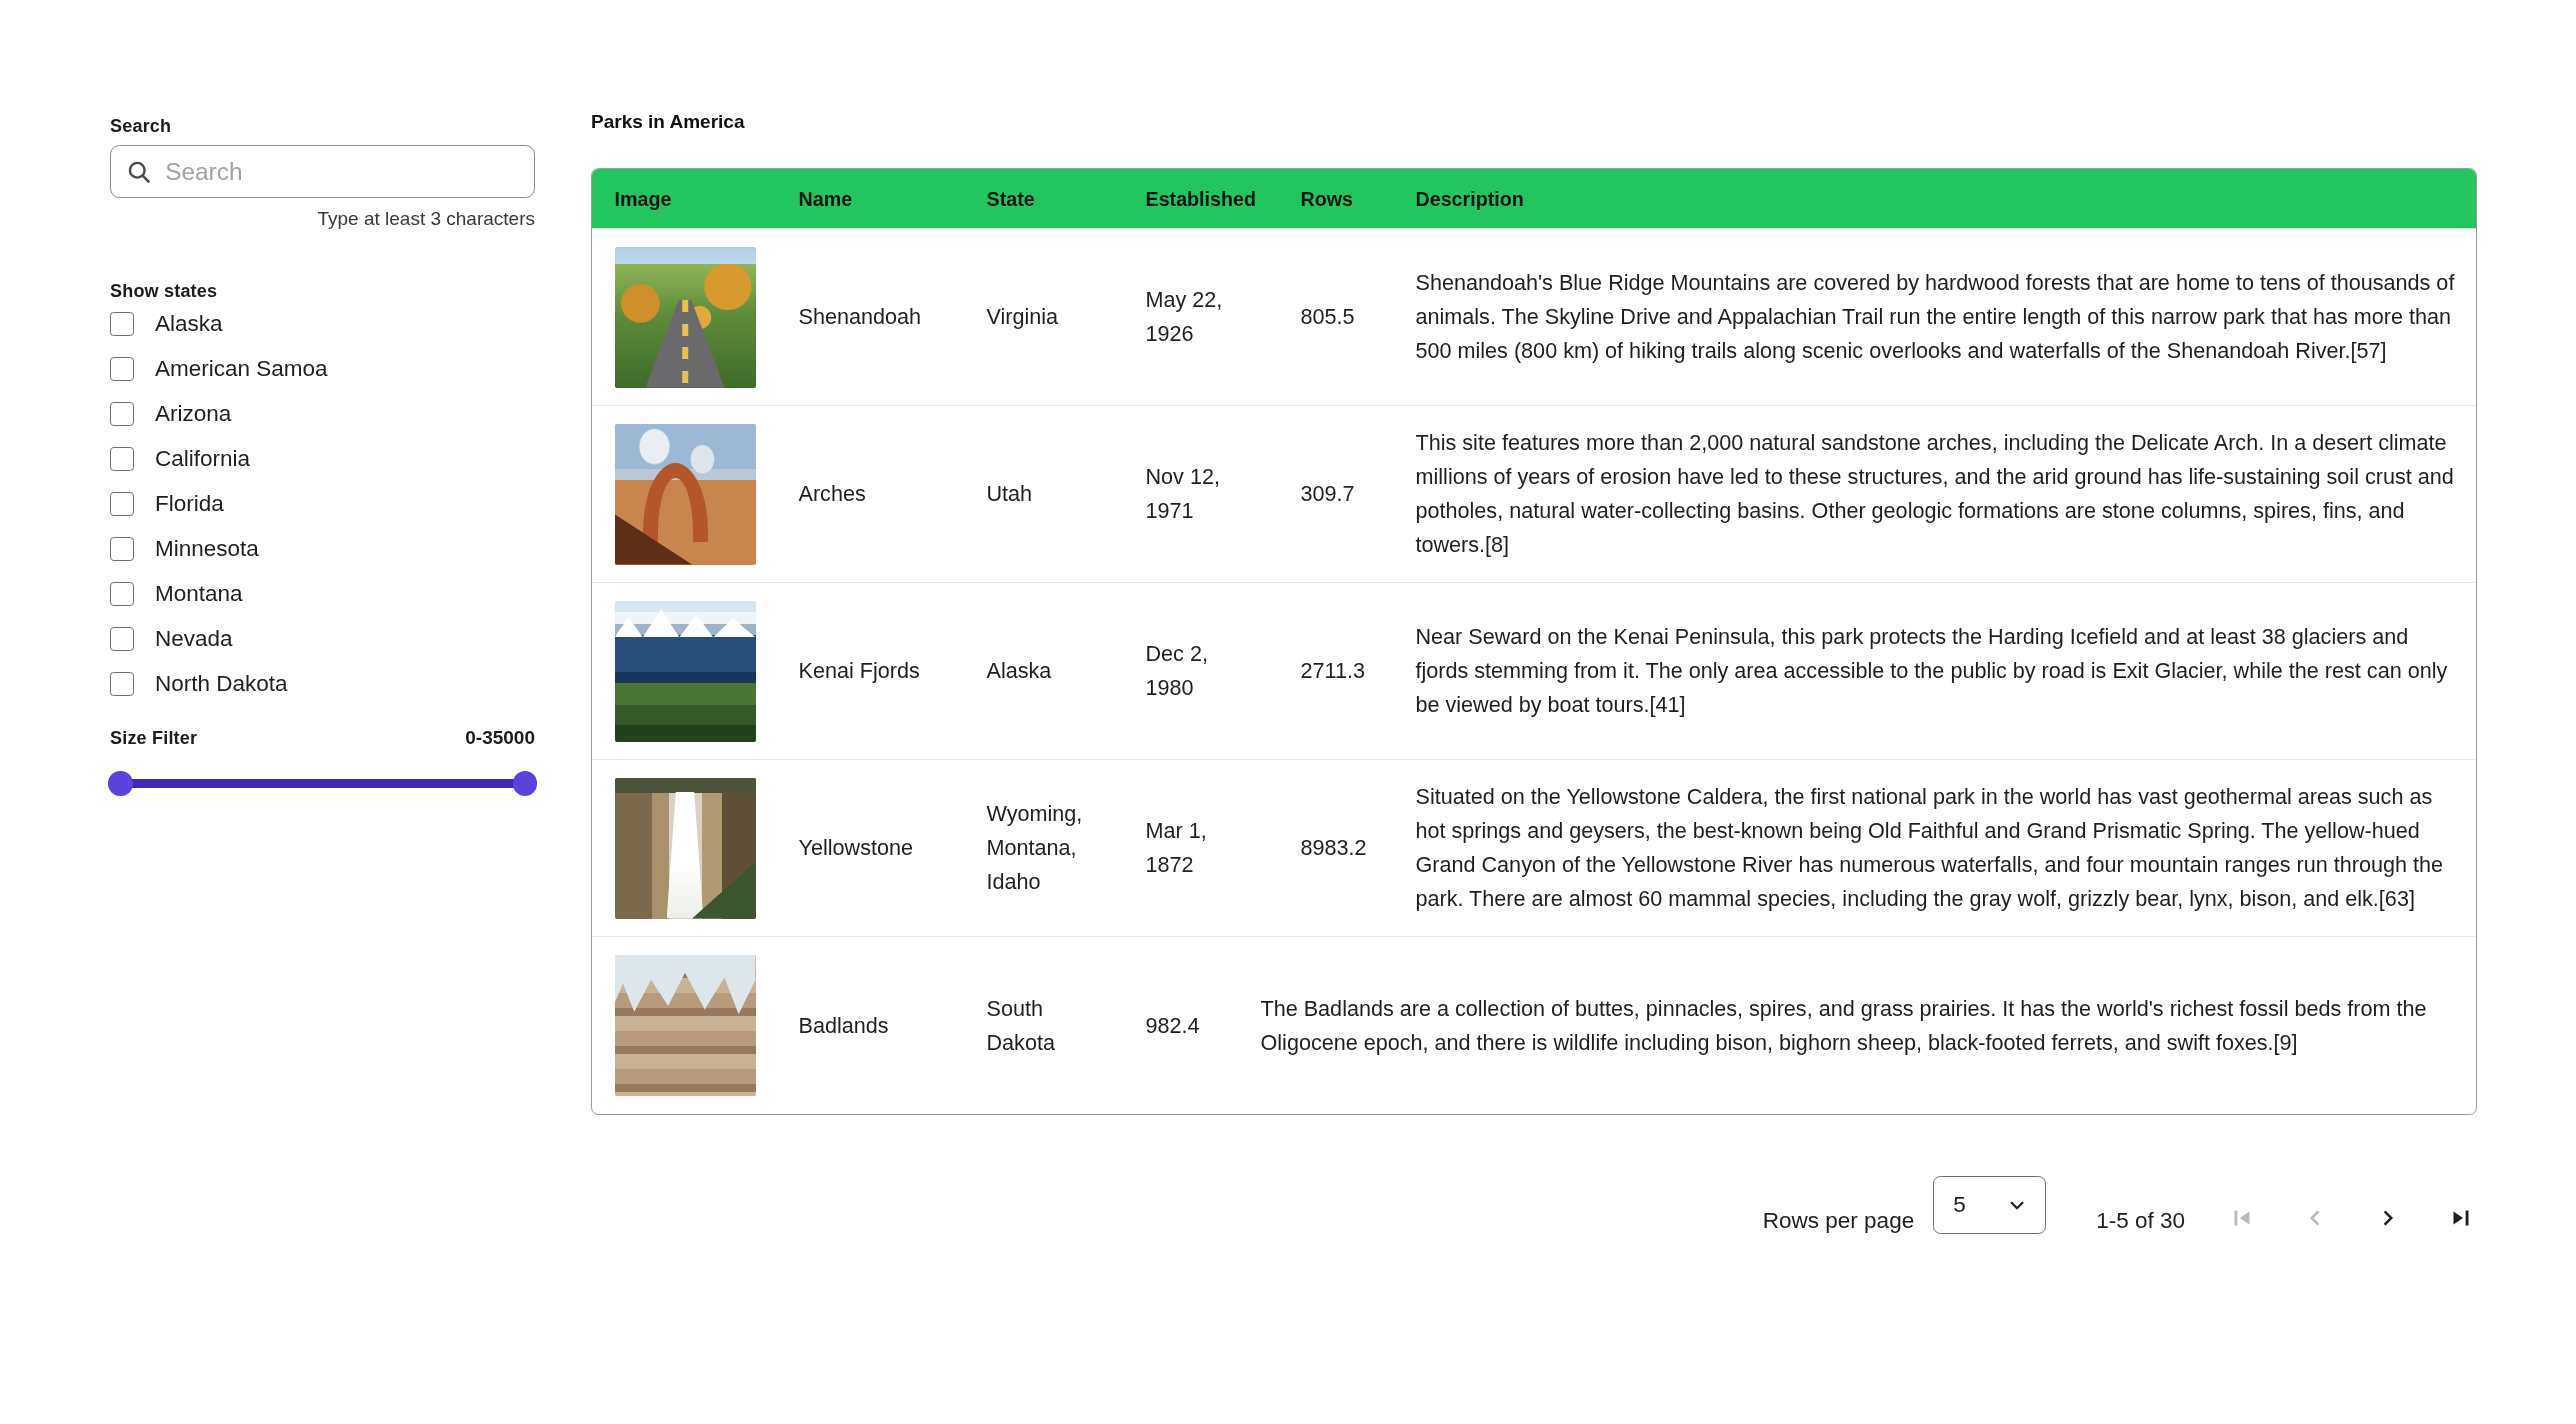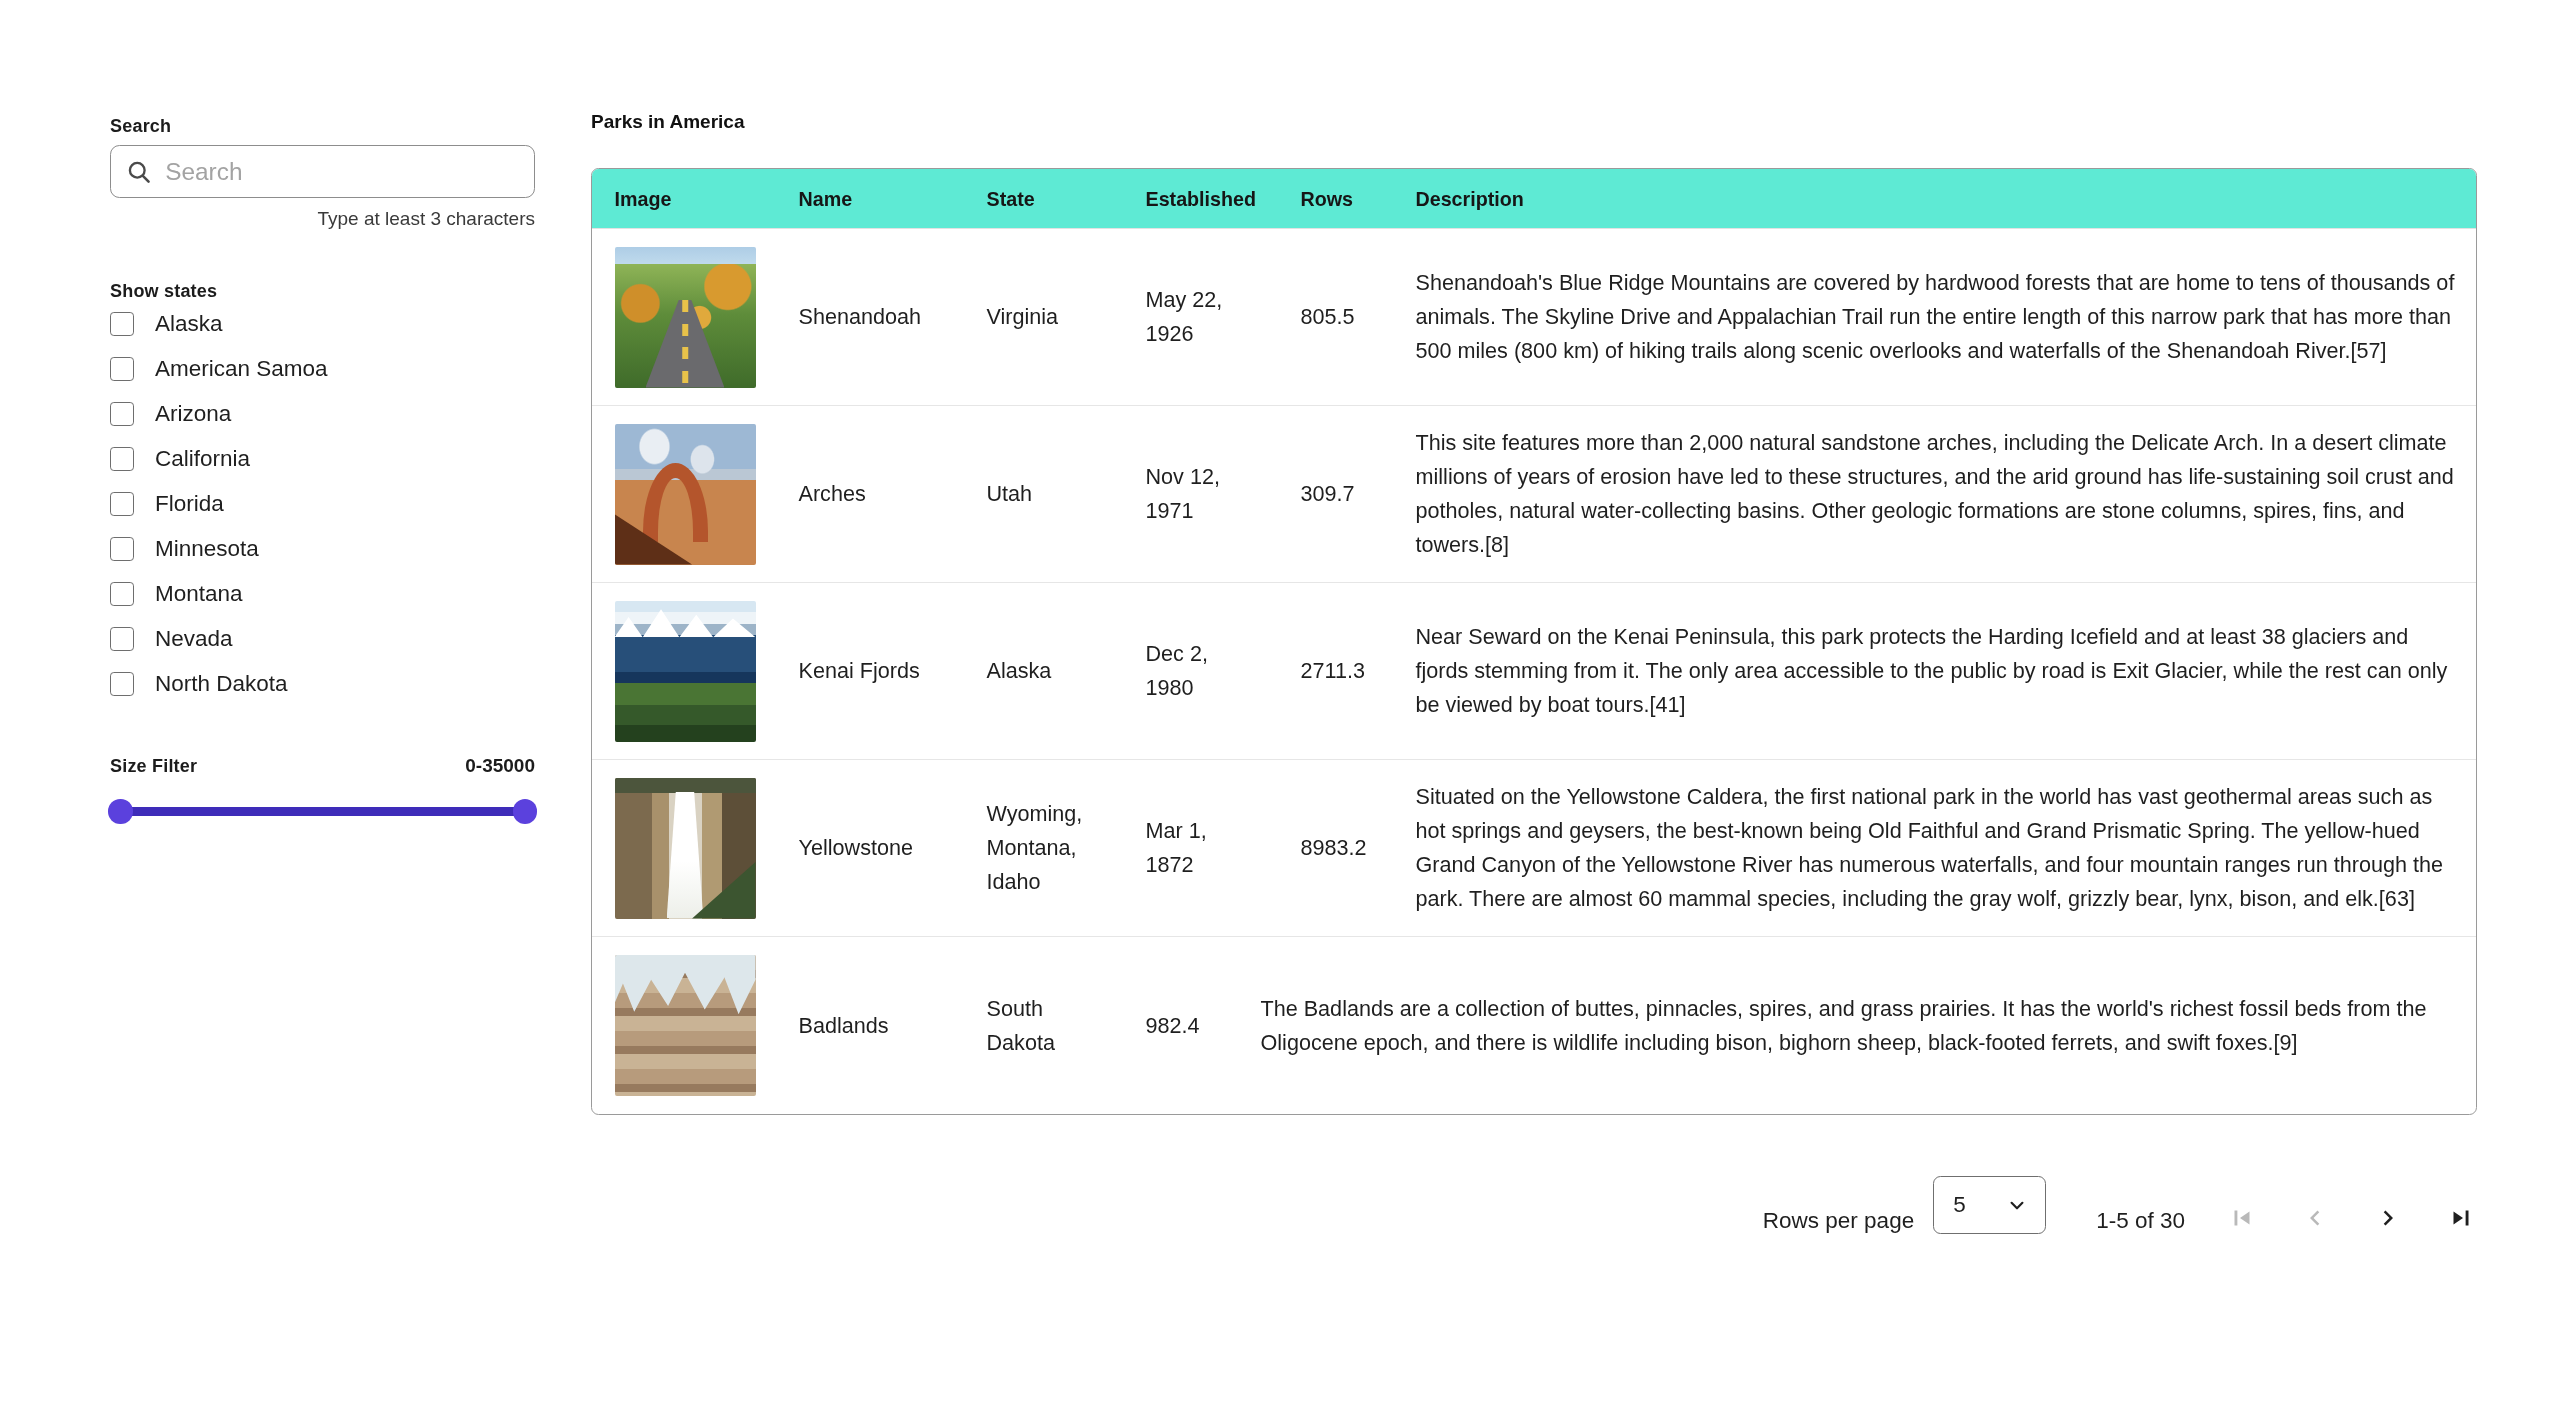--- a/index.html
+++ b/index.html
@@ -14,36 +14,36 @@
   .search-box input { border:none; outline:none; flex:1; font-size:24.4px; color:#1f1f1f;
     font-family:"Liberation Sans", sans-serif; background:transparent; }
   .search-box input::placeholder { color:#a3a3a3; }
   .search-hint { margin-top:9.4px; text-align:right; font-size:19px; color:#3a3a3a; }
 
   .states-section { margin-top:51px; }
   .state-row { display:flex; align-items:center; gap:20.6px; height:45px; cursor:pointer; }
   .checkbox { width:24.4px; height:24.4px; border:1.9px solid #6e6e6e; border-radius:3.8px; background:#fff; flex:0 0 auto; }
   .state-name { font-size:22.5px; color:#1f1f1f; }
 
-  .size-section { margin-top:48px; }
+  .size-section { margin-top:20px; }
   .size-head { display:flex; justify-content:space-between; align-items:baseline; }
   .size-range { font-size:19px; font-weight:700; color:#1c1c1c; }
   .slider { position:relative; height:24.4px; margin-top:22.5px; }
   .slider-track { position:absolute; left:0; right:0; top:7.5px; height:9.4px; border-radius:4.7px; background:#3e2cb9; }
   .slider-handle { position:absolute; top:0; width:24.4px; height:24.4px; border-radius:50%; background:#5b41dd; }
   .slider-handle.min { left:-1.9px; }
   .slider-handle.max { right:-1.9px; }
 
   
   .page-title { position:absolute; left:591px; top:111px; font-size:19px; font-weight:700; color:#111; }
 
   .parks-table { position:absolute; left:591px; top:168px; width:1886px;
     border:0.9px solid #9a9a9a; border-radius:7.5px; overflow:hidden; background:#fff; }
   .t-row { display:flex; width:100%; }
-  .t-head { background:#5eead4; height:60px; border-bottom:0.9px solid #e2e2e2; }
+  .t-head { background:#22c55e; height:60px; border-bottom:0.9px solid #e2e2e2; }
   .t-head .cell { font-size:19.7px; font-weight:700; color:#161616; }
   .cell { display:flex; align-items:center; padding:0 22.5px; font-size:21.6px; line-height:34px; }
   .col-image { width:184px; flex:0 0 184px; }
   .col-name  { width:188px; flex:0 0 188px; }
   .col-state { width:159px; flex:0 0 159px; }
   .col-est   { width:155px; flex:0 0 155px; }
   .col-size  { width:115px; flex:0 0 115px; }
   .col-desc  { flex:1 1 auto; padding-right:19px; }
   .body-row { border-bottom:0.9px solid #e6e6e6; min-height:177px; }
   .body-row:last-child { border-bottom:none; }

